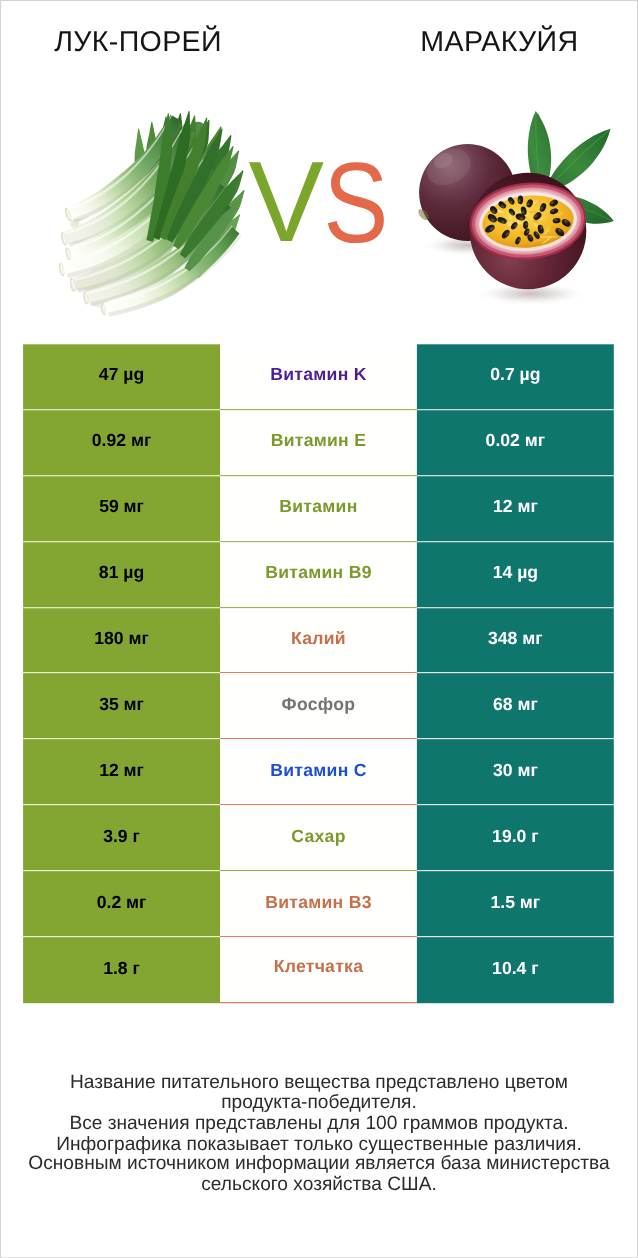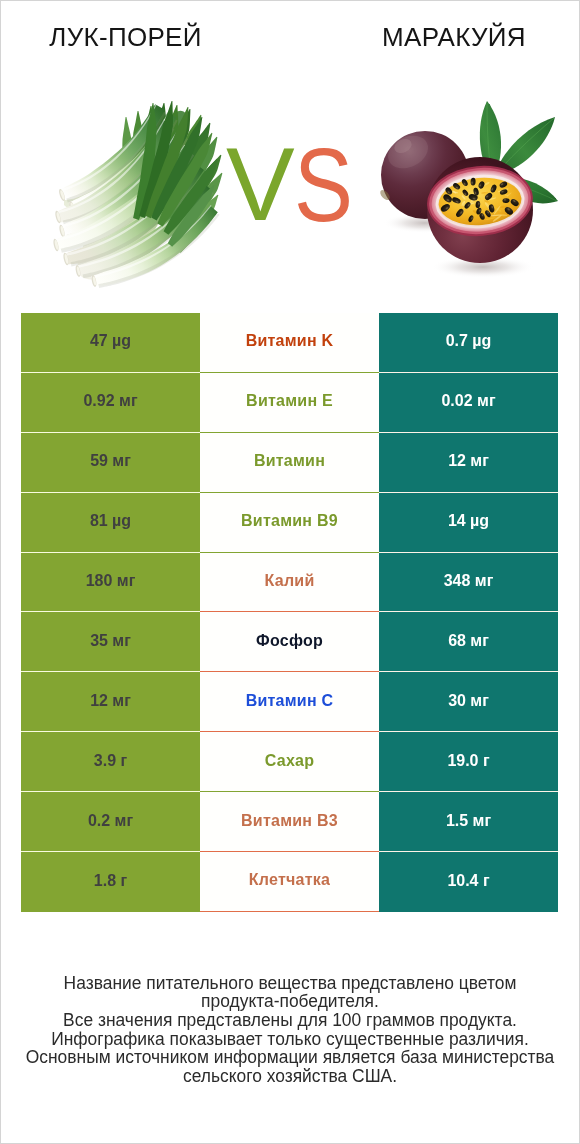--- a/index.html
+++ b/index.html
@@ -9,21 +9,21 @@
   .title{position:absolute;top:24px;font-size:26px;color:#151515;font-weight:400;letter-spacing:0.3px;text-align:center;line-height:26px;}
   #title-left{left:2px;width:247px;}
   #title-right{left:290px;width:328px;text-transform:uppercase;}
   .vs{position:absolute;font-size:104px;font-weight:400;line-height:104px;}
   #vs-v{left:226px;top:132px;color:#7ba62c;transform:scaleX(0.99);transform-origin:left top;}
   #vs-s{left:294px;top:133px;color:#e3694a;transform:scaleX(0.85);transform-origin:left top;}
   .hero{position:absolute;}
   .table{position:absolute;left:21px;top:313px;width:537px;}
   .row{display:flex;height:59.9px;box-sizing:border-box;}
   .cell{display:flex;align-items:center;justify-content:center;font-size:16px;font-weight:700;box-sizing:border-box;padding-bottom:2px;}
-  .c-left{width:179px;background:#83a532;color:#404040;border-bottom:1.2px solid #f8fbde;}
+  .c-left{width:179px;background:#83a532;color:#000000;border-bottom:1.2px solid #f8fbde;}
   .c-mid{width:179px;background:#fffffd;border-bottom:1px solid #81a42d;font-size:16px;letter-spacing:0.25px;}
   .c-right{width:179px;background:#0f766e;color:#ffffff;border-bottom:1.2px solid #fdf4e8;}
   .row:last-child .c-left,.row:last-child .c-right{border-bottom:none;}
   .footer{position:absolute;left:0;top:973.5px;width:580px;text-align:center;font-size:17.5px;line-height:18.7px;color:#2b2b2b;transform:scaleX(0.995);transform-origin:290px 0;}
 </style>
 </head>
 <body>
 
 <div class="page">
   <div class="page-frame"></div>
@@ -430,21 +430,21 @@
 </g>
 
 </svg>
   <div class="title" id="title-left">ЛУК-ПОРЕЙ</div>
   <div class="title" id="title-right">Mаракуйя</div>
   <div class="vs" id="vs-v">V</div>
   <div class="vs" id="vs-s">S</div>
   <div class="table" id="nutrient-table">
       <div class="row">
         <div class="cell c-left">47 µg</div>
-        <div class="cell c-mid" style="color: #c2410c; border-bottom-color: rgb(131, 165, 50);">Витамин K</div>
+        <div class="cell c-mid" style="color: #4c1d95; border-bottom-color: rgb(131, 165, 50);">Витамин K</div>
         <div class="cell c-right">0.7 µg</div>
       </div>
       <div class="row">
         <div class="cell c-left">0.92 мг</div>
         <div class="cell c-mid" style="color: rgb(123, 154, 44); border-bottom-color: rgb(131, 165, 50);">Витамин E</div>
         <div class="cell c-right">0.02 мг</div>
       </div>
       <div class="row">
         <div class="cell c-left">59 мг</div>
         <div class="cell c-mid" style="color: rgb(123, 154, 44); border-bottom-color: rgb(131, 165, 50);">Витамин</div>
@@ -455,21 +455,21 @@
         <div class="cell c-mid" style="color: rgb(123, 154, 44); border-bottom-color: rgb(131, 165, 50);">Витамин B9</div>
         <div class="cell c-right">14 µg</div>
       </div>
       <div class="row">
         <div class="cell c-left">180 мг</div>
         <div class="cell c-mid" style="color: rgb(196, 112, 76); border-bottom-color: rgb(225, 110, 73);">Калий</div>
         <div class="cell c-right">348 мг</div>
       </div>
       <div class="row">
         <div class="cell c-left">35 мг</div>
-        <div class="cell c-mid" style="color: #0f172a; border-bottom-color: rgb(225, 110, 73);">Фосфор</div>
+        <div class="cell c-mid" style="color: #737373; border-bottom-color: rgb(225, 110, 73);">Фосфор</div>
         <div class="cell c-right">68 мг</div>
       </div>
       <div class="row">
         <div class="cell c-left">12 мг</div>
         <div class="cell c-mid" style="color: #1d4ed8; border-bottom-color: rgb(225, 110, 73);">Витамин C</div>
         <div class="cell c-right">30 мг</div>
       </div>
       <div class="row">
         <div class="cell c-left">3.9 г</div>
         <div class="cell c-mid" style="color: rgb(123, 154, 44); border-bottom-color: rgb(131, 165, 50);">Сахар</div>

